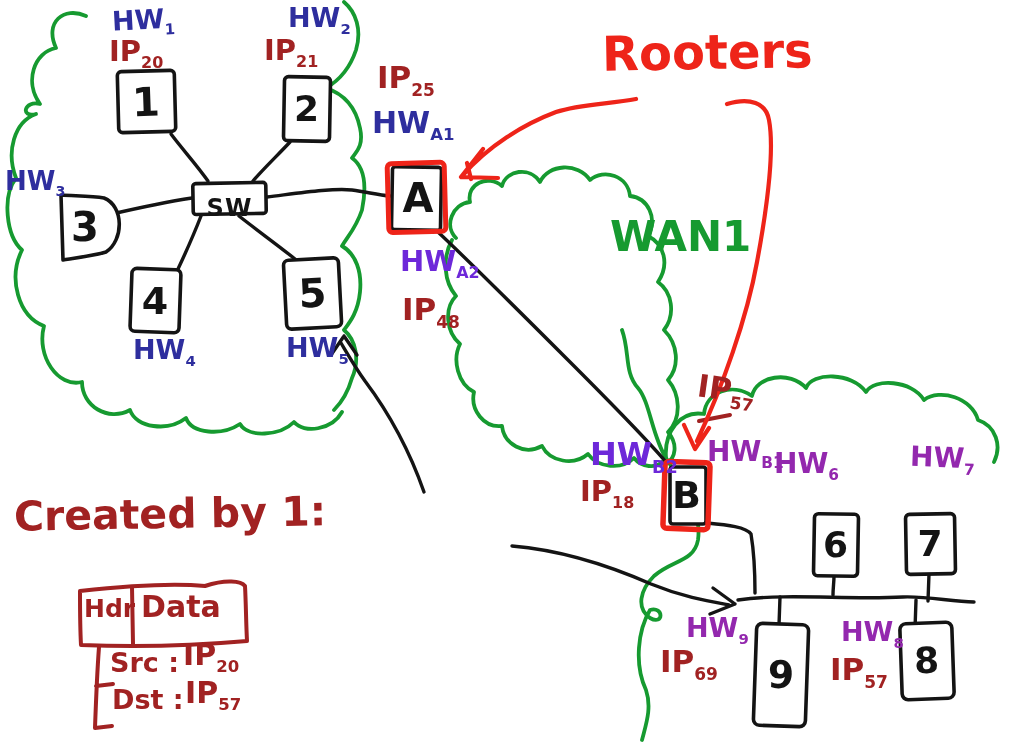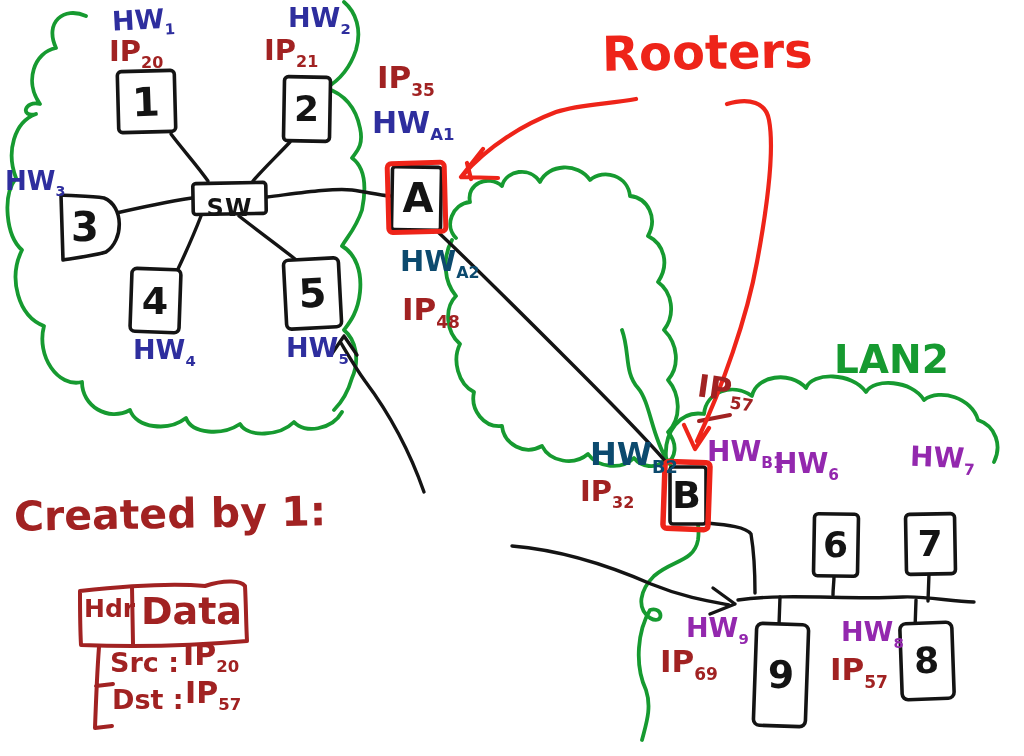--- a/index.html
+++ b/index.html
@@ -3,21 +3,21 @@
 <meta charset="utf-8">
 <style>
   html,body{margin:0;padding:0;background:#fff;}
   .canvas{position:relative;width:1024px;height:756px;background:#ffffff;overflow:hidden;
           font-family:"DejaVu Sans",sans-serif;}
   .canvas svg{position:absolute;left:0;top:0;width:1024px;height:756px;}
   .lbl{position:absolute;white-space:nowrap;font-weight:700;line-height:1;}
   .sub{font-size:0.55em;font-weight:700;vertical-align:-0.45em;letter-spacing:0;}
   .num{position:absolute;display:flex;align-items:center;justify-content:center;
        color:#141414;font-weight:600;line-height:1;}
-  .blue{color:#2e2e9e}.teal{color:#0c4a6e}.purple{color:#9328ae}
+  .blue{color:#2e2e9e}.teal{color:#6d28d9}.purple{color:#9328ae}
   .maroon{color:#a12222}.green{color:#169a30}.red{color:#ee2419}.ink{color:#141414}
 </style>
 </head>
 <body>
 
 <div class="canvas">
 
 <svg viewBox="0 0 1024 756">
   <g fill="none" stroke-linecap="round" stroke-linejoin="round">
 
@@ -104,43 +104,43 @@
 </svg>
 
 <div class="lbl blue" style="left:112px;top:6px;font-size:27px;transform:rotate(-3deg)"><span>HW</span><span class="sub">1</span></div>
 <div class="lbl maroon" style="left:109px;top:37px;font-size:29px"><span>IP</span><span class="sub">20</span></div>
 <div class="lbl blue" style="left:288px;top:4px;font-size:27px"><span>HW</span><span class="sub">2</span></div>
 <div class="lbl maroon" style="left:264px;top:36px;font-size:29px"><span>IP</span><span class="sub">21</span></div>
 <div class="lbl blue" style="left:5px;top:168px;font-size:26px"><span>HW</span><span class="sub">3</span></div>
 <div class="lbl blue" style="left:133px;top:336px;font-size:27px"><span>HW</span><span class="sub">4</span></div>
 <div class="lbl blue" style="left:286px;top:334px;font-size:27px"><span>HW</span><span class="sub">5</span></div>
 
-<div class="lbl maroon" style="left:377px;top:62px;font-size:31px"><span>IP</span><span class="sub">35</span></div>
+<div class="lbl maroon" style="left:377px;top:62px;font-size:31px"><span>IP</span><span class="sub">25</span></div>
 <div class="lbl blue" style="left:372px;top:108px;font-size:30px"><span>HW</span><span class="sub">A1</span></div>
 <div class="lbl teal" style="left:400px;top:247px;font-size:29px"><span>HW</span><span class="sub">A2</span></div>
 <div class="lbl maroon" style="left:402px;top:294px;font-size:31px"><span>IP</span><span class="sub">48</span></div>
 
 <div class="lbl maroon" style="left:697px;top:374px;font-size:31px;transform:rotate(8deg)"><span>IP</span><span class="sub">57</span></div>
 <div class="lbl teal" style="left:590px;top:438px;font-size:32px"><span>HW</span><span class="sub">B2</span></div>
-<div class="lbl maroon" style="left:580px;top:477px;font-size:29px"><span>IP</span><span class="sub">32</span></div>
+<div class="lbl maroon" style="left:580px;top:477px;font-size:29px"><span>IP</span><span class="sub">18</span></div>
 <div class="lbl purple" style="left:707px;top:438px;font-size:28px"><span>HW</span><span class="sub">B1</span></div>
 
 <div class="lbl purple" style="left:774px;top:450px;font-size:28px"><span>HW</span><span class="sub">6</span></div>
 <div class="lbl purple" style="left:910px;top:444px;font-size:28px;transform:rotate(2deg)"><span>HW</span><span class="sub">7</span></div>
 <div class="lbl purple" style="left:686px;top:614px;font-size:27px"><span>HW</span><span class="sub">9</span></div>
 <div class="lbl maroon" style="left:660px;top:646px;font-size:31px"><span>IP</span><span class="sub">69</span></div>
 <div class="lbl purple" style="left:841px;top:618px;font-size:27px"><span>HW</span><span class="sub">8</span></div>
 <div class="lbl maroon" style="left:830px;top:654px;font-size:31px"><span>IP</span><span class="sub">57</span></div>
 
-<div class="lbl green" style="left:834px;top:340px;font-size:39px">LAN2</div>
+<div class="lbl green" style="left:610px;top:216px;font-size:42px">WAN1</div>
 <div class="lbl red" style="left:602px;top:28px;font-size:48px;transform:rotate(-1deg)">Rooters</div>
 
 <div class="lbl maroon" style="left:14px;top:494px;font-size:41px;transform:rotate(-1deg)">Created by 1:</div>
 <div class="lbl maroon" style="left:84px;top:596px;font-size:25px">Hdr</div>
-<div class="lbl maroon" style="left:141px;top:592px;font-size:38px">Data</div>
+<div class="lbl maroon" style="left:141px;top:592px;font-size:30px">Data</div>
 <div class="lbl maroon" style="left:110px;top:649px;font-size:27px">Src :</div>
 <div class="lbl maroon" style="left:183px;top:640px;font-size:30px"><span>IP</span><span class="sub">20</span></div>
 <div class="lbl maroon" style="left:112px;top:686px;font-size:27px">Dst :</div>
 <div class="lbl maroon" style="left:185px;top:678px;font-size:30px"><span>IP</span><span class="sub">57</span></div>
 
 <div class="num" style="left:117px;top:70px;width:58px;height:64px;font-size:40px;transform:rotate(-2deg)">1</div>
 <div class="num" style="left:283px;top:76px;width:47px;height:66px;font-size:36px">2</div>
 <div class="num" style="left:57px;top:196px;width:56px;height:62px;font-size:40px">3</div>
 <div class="num" style="left:130px;top:268px;width:50px;height:65px;font-size:38px">4</div>
 <div class="num" style="left:285px;top:258px;width:55px;height:70px;font-size:40px;transform:rotate(-3deg)">5</div>

